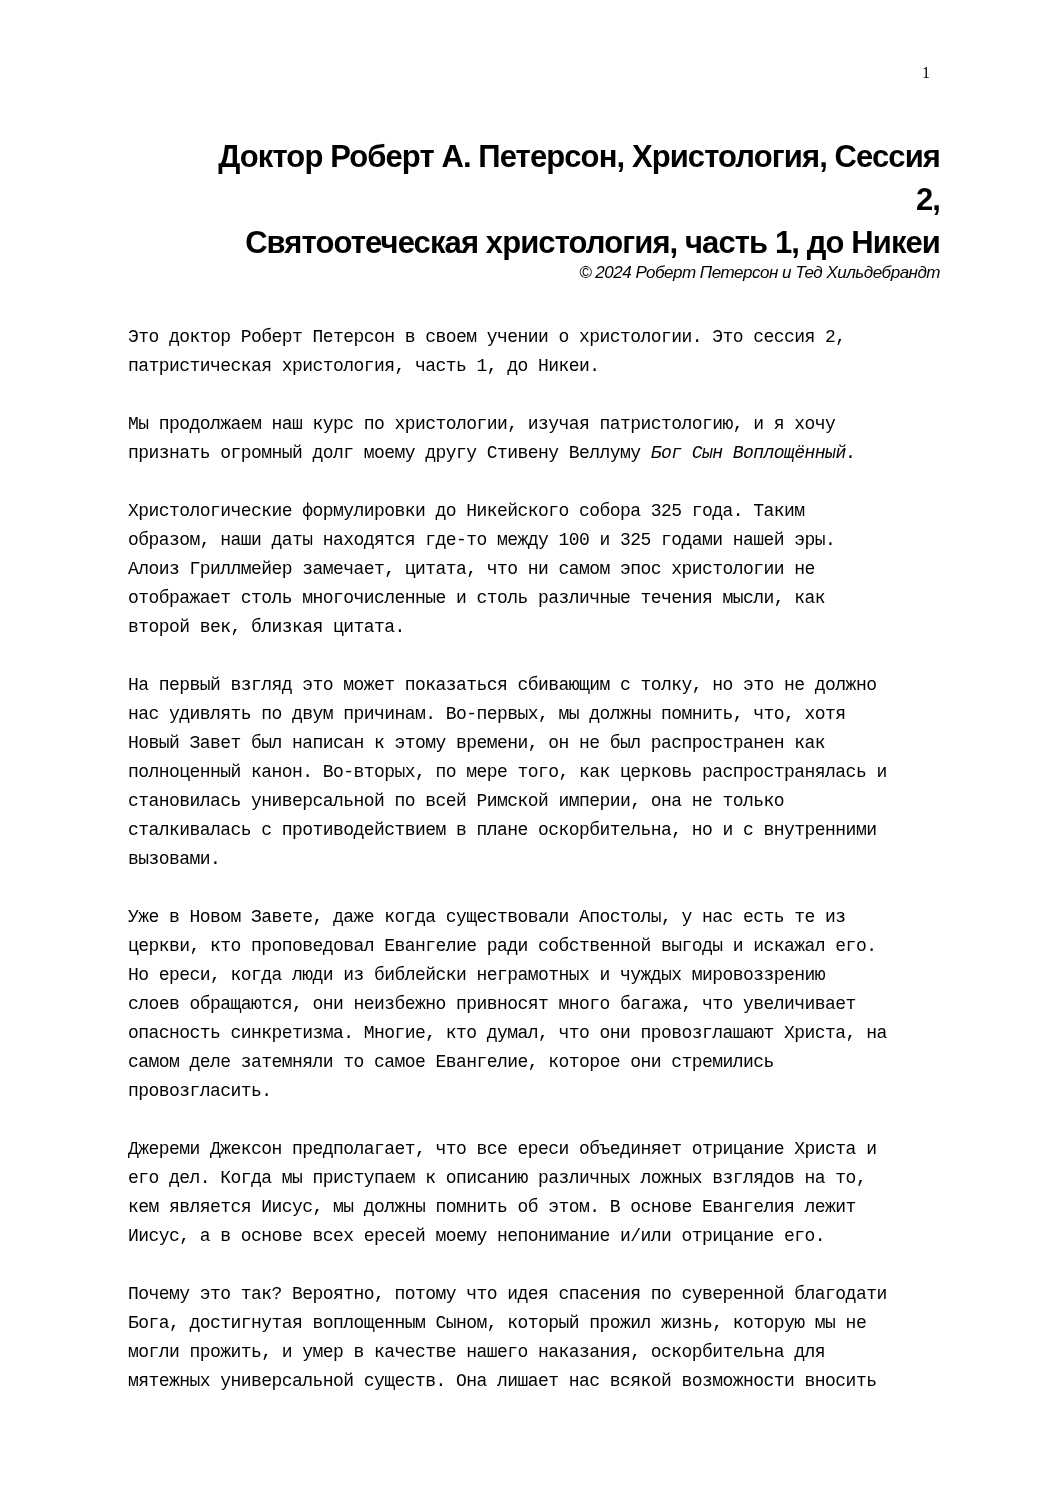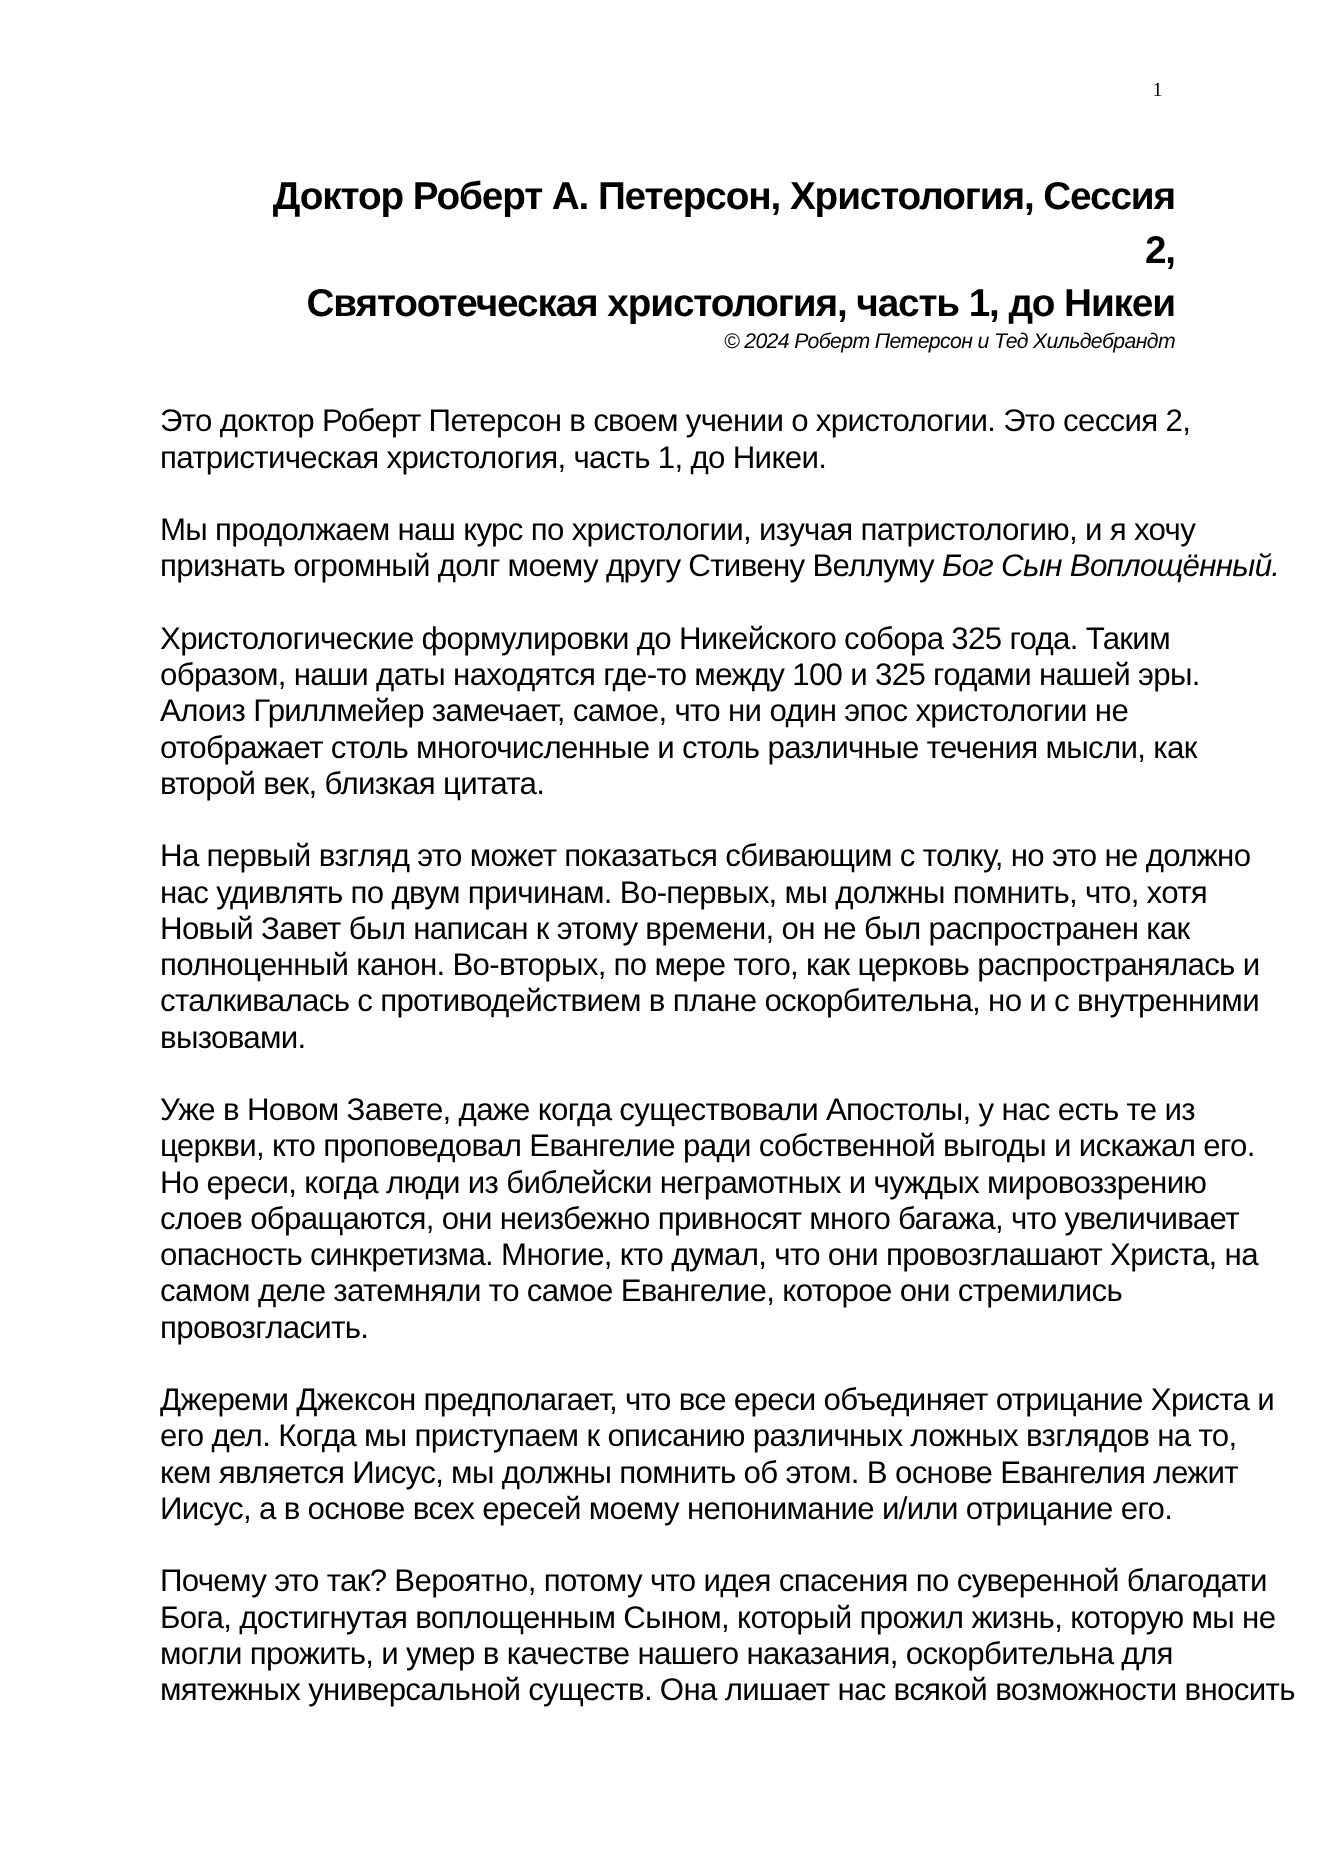--- a/index.html
+++ b/index.html
@@ -50,24 +50,25 @@
       position: absolute;
       top: 323px;
       left: 128px;
       width: 800px;
     }
     .para {
       margin: 0 0 29px 0;
     }
     .line {
       display: block;
-      font-size: 25px;
+      font-size: 18px;
       line-height: 29px;
       letter-spacing: -0.55px;
       white-space: nowrap;
+      font-family: Liberation Mono, monospace;
     }
     .italic {
       font-style: italic;
       text-align: center;
     }
   </style>
 </head>
 <body>
 
 <div class="page-number">1</div>
@@ -87,30 +88,31 @@
   </p>
 
   <p class="para">
     <span class="line">Мы продолжаем наш курс по христологии, изучая патристологию, и я хочу</span>
     <span class="line"><span>признать огромный долг моему другу Стивену Веллуму </span><span class="italic">Бог Сын Воплощённый.</span></span>
   </p>
 
   <p class="para">
     <span class="line">Христологические формулировки до Никейского собора 325 года. Таким</span>
     <span class="line">образом, наши даты находятся где-то между 100 и 325 годами нашей эры.</span>
-    <span class="line">Алоиз Гриллмейер замечает, самое, что ни один эпос христологии не</span>
+    <span class="line">Алоиз Гриллмейер замечает, цитата, что ни самом эпос христологии не</span>
     <span class="line">отображает столь многочисленные и столь различные течения мысли, как</span>
     <span class="line">второй век, близкая цитата.</span>
   </p>
 
   <p class="para">
     <span class="line">На первый взгляд это может показаться сбивающим с толку, но это не должно</span>
     <span class="line">нас удивлять по двум причинам. Во-первых, мы должны помнить, что, хотя</span>
     <span class="line">Новый Завет был написан к этому времени, он не был распространен как</span>
     <span class="line">полноценный канон. Во-вторых, по мере того, как церковь распространялась и</span>
+    <span class="line">становилась универсальной по всей Римской империи, она не только</span>
     <span class="line">сталкивалась с противодействием в плане оскорбительна, но и с внутренними</span>
     <span class="line">вызовами.</span>
   </p>
 
   <p class="para">
     <span class="line">Уже в Новом Завете, даже когда существовали Апостолы, у нас есть те из</span>
     <span class="line">церкви, кто проповедовал Евангелие ради собственной выгоды и искажал его.</span>
     <span class="line">Но ереси, когда люди из библейски неграмотных и чуждых мировоззрению</span>
     <span class="line">слоев обращаются, они неизбежно привносят много багажа, что увеличивает</span>
     <span class="line">опасность синкретизма. Многие, кто думал, что они провозглашают Христа, на</span>

